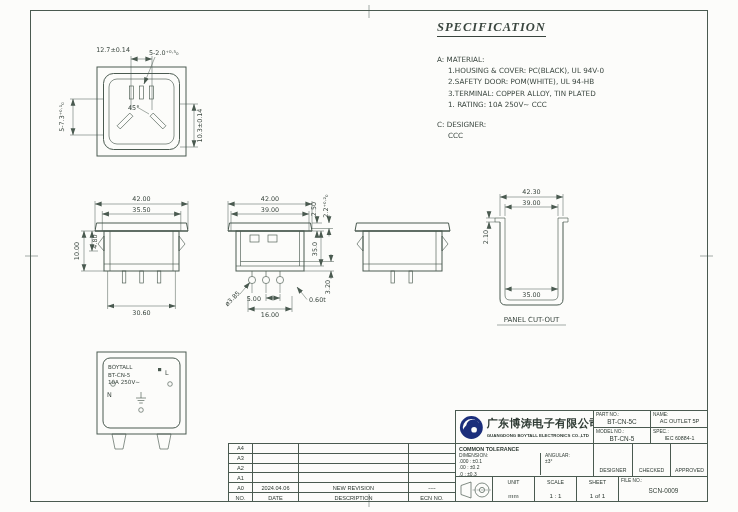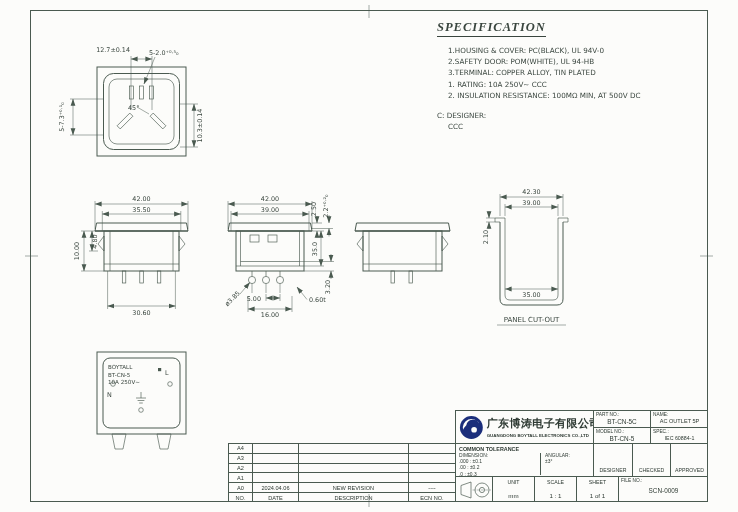--- a/index.html
+++ b/index.html
@@ -271,25 +271,25 @@
       <line x1="139.2" y1="403" x2="142.8" y2="403" class="ol2"></line>
     </g>
     <circle cx="170" cy="384" r="2.3" class="ol2"></circle>
     <circle cx="113" cy="384" r="2.3" class="ol2"></circle>
     <circle cx="141" cy="410" r="2.3" class="ol2"></circle>
   </g>
 </svg>
 
 <div class="spec">
   <div class="spec-title">SPECIFICATION</div>
+  <div class="sline shead">A: MATERIAL:</div>
   <div class="sline sitem">1.HOUSING &amp; COVER: PC(BLACK), UL 94V-0</div>
   <div class="sline sitem">2.SAFETY DOOR: POM(WHITE), UL 94-HB</div>
   <div class="sline sitem">3.TERMINAL: COPPER ALLOY, TIN PLATED</div>
   <div class="sline sitem">1. RATING: 10A 250V~ CCC</div>
-  <div class="sline sitem">2. INSULATION RESISTANCE: 100MΩ MIN, AT 500V DC</div>
   <div class="sline shead">C: DESIGNER:</div>
   <div class="sline sitem">CCC</div>
 </div>
 
 <div class="tb">
 
   <div class="tcell company" style="left:227px;top:0;width:138px;height:33px">
     <svg width="27" height="27" viewBox="0 0 27 27">
       <circle cx="13.5" cy="13.5" r="12.5" fill="#1b2e7b"></circle>
       <path d="M4.5,16 A 9.5,9.5 0 0 1 22,9 A 7.5,7.5 0 0 0 8,11 Q5.5,13.5 4.5,16 Z" fill="#fdfdfb"></path>

